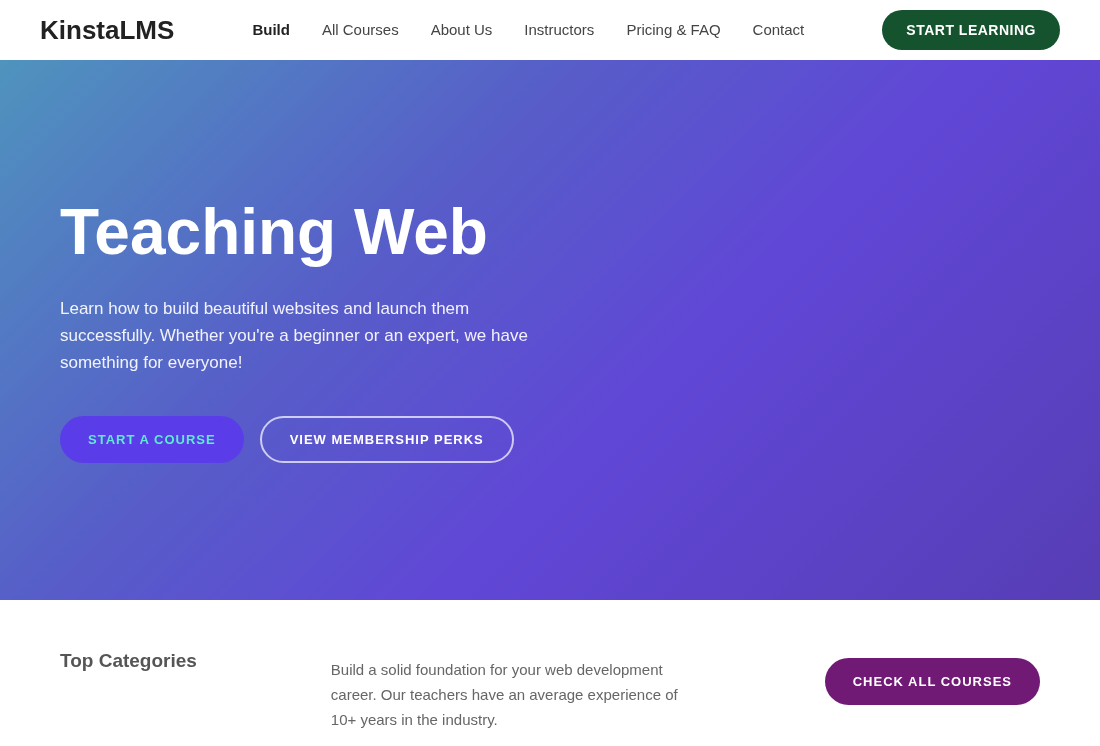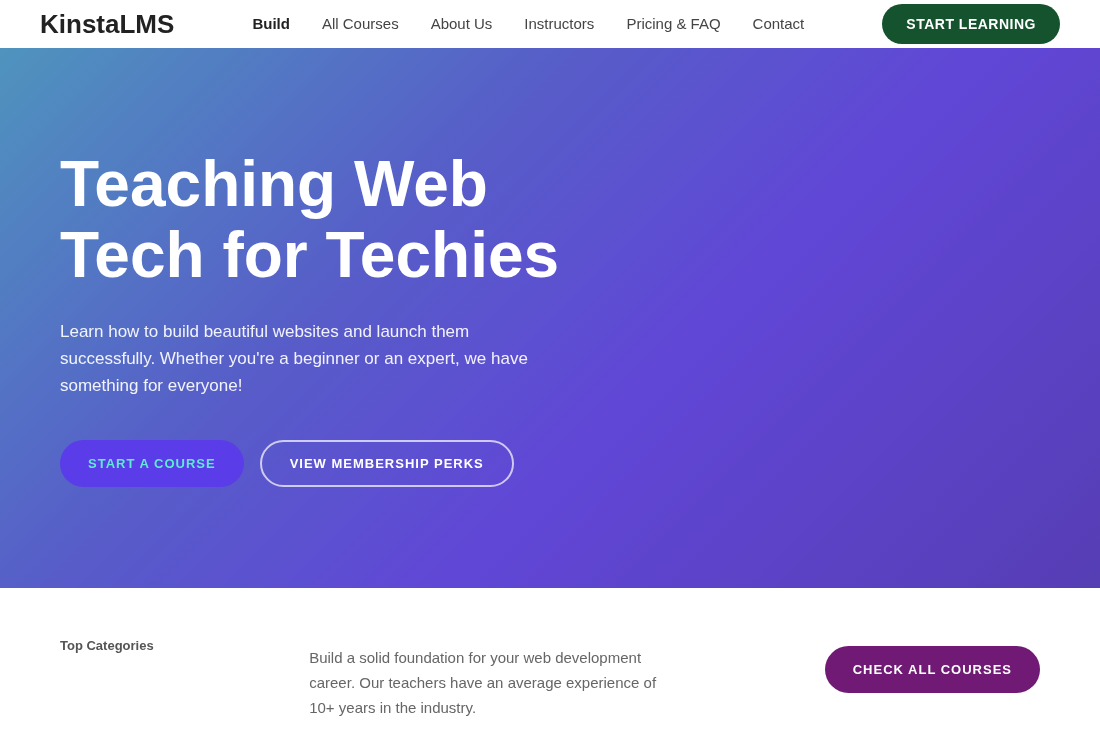--- a/index.html
+++ b/index.html
@@ -4,21 +4,21 @@
   <style>
     * { margin: 0; padding: 0; box-sizing: border-box; }
     body { font-family: 'Segoe UI', Arial, sans-serif; width: 1100px; overflow-x: hidden; }
 
     
     .navbar {
       display: flex;
       align-items: center;
       justify-content: space-between;
       padding: 0 40px;
-      height: 48px;
+      height: 60px;
       background: #fff;
       position: relative;
       z-index: 10;
     }
     .logo {
       font-size: 26px;
       font-weight: 700;
       color: #6c3ee8;
     }
     .logo span { color: #222; }
@@ -128,21 +128,21 @@
       padding: 50px 60px 0 60px;
       display: flex;
       align-items: flex-start;
       justify-content: space-between;
       gap: 40px;
     }
     .bottom-left {
       flex: 0 0 auto;
     }
     .top-categories-label {
-      font-size: 13px;
+      font-size: 19px;
       font-weight: 600;
       color: #555;
       margin-bottom: 4px;
     }
     .popular-courses-title {
       font-size: 40px;
       font-weight: 800;
       color: #111;
       line-height: 1.1;
     }
@@ -198,21 +198,20 @@
     <li><a href="#">Pricing &amp; FAQ</a></li>
     <li><a href="#">Contact</a></li>
   </ul>
   <button class="btn-start-learning">START LEARNING</button>
 </nav>
 
 <section class="hero">
   <div class="hero-content">
     <h1 class="hero-title">
       <span>Teaching Web</span><br>
-      <span>Tech for Techies</span>
     </h1>
     <p class="hero-subtitle">Learn how to build beautiful websites and launch them successfully. Whether you're a beginner or an expert, we have something for everyone!</p>
     <div class="hero-buttons">
       <button class="btn-start-course">START A COURSE</button>
       <button class="btn-membership">VIEW MEMBERSHIP PERKS</button>
     </div>
   </div>
 </section>
 
 <div class="bottom-section">

